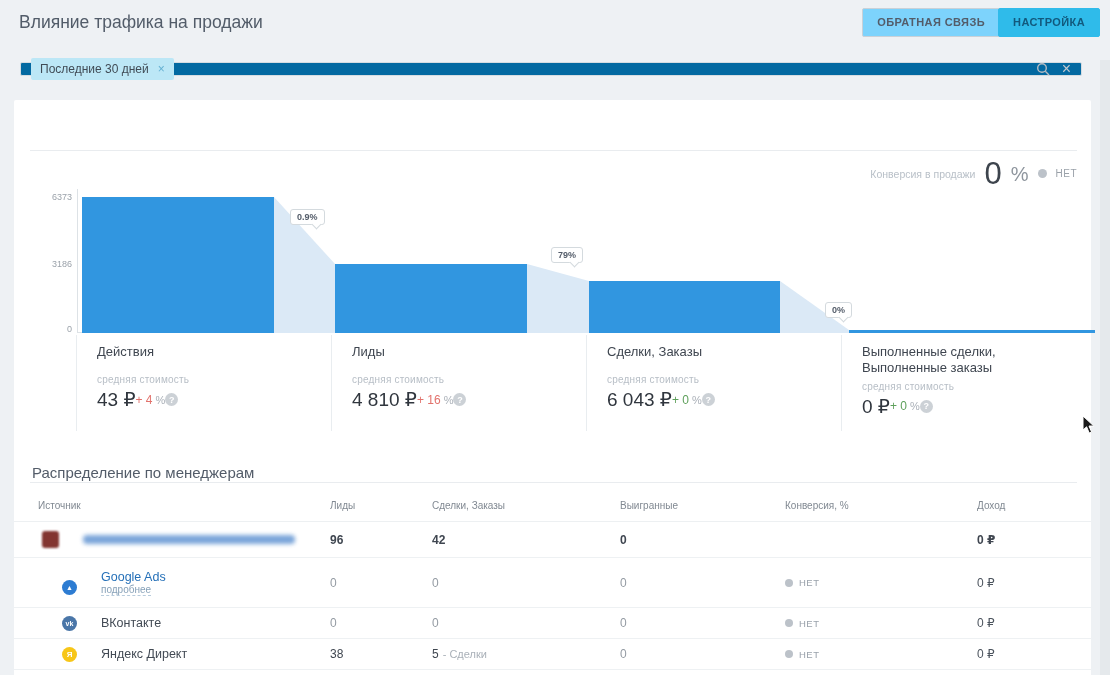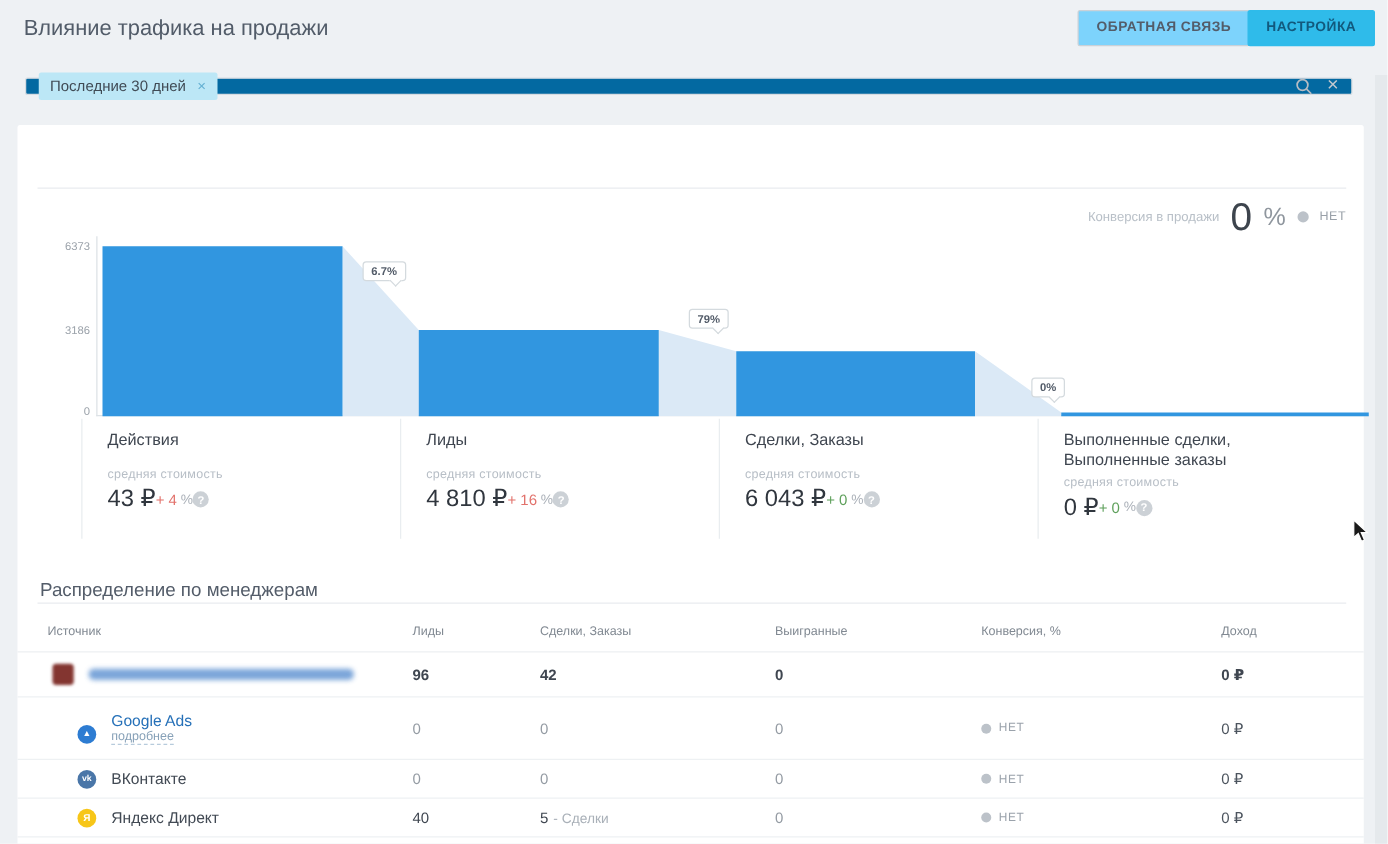--- a/index.html
+++ b/index.html
@@ -48,40 +48,40 @@
   .bar3{left:558px;top:126px;width:191px;height:52px;}
   .bar4{left:818px;top:175px;width:246px;height:3px;}
   .badge{position:absolute;background:#fff;border:1px solid #d4dade;border-radius:3px;
          font-size:9px;font-weight:700;color:#535c69;padding:2px 6px;z-index:3;}
   .badge::after{content:"";position:absolute;right:4px;bottom:-4px;width:6px;height:6px;background:#fff;
          border-right:1px solid #d4dade;border-bottom:1px solid #d4dade;transform:rotate(45deg);}
   .badge1{left:259px;top:54px;}
   .badge2{left:520px;top:92px;}
   .badge3{left:794px;top:147px;}
   
-  .stages{position:absolute;left:51px;top:235px;right:13px;display:flex;}
+  .stages{position:absolute;left:62px;top:235px;right:13px;display:flex;}
   .stage{flex:0 0 255px;box-sizing:border-box;border-left:1px solid #e9edf0;padding:9px 20px 0 20px;height:96px;}
   .stage:last-child{flex:1 1 auto;}
   .stage-name{font-size:13px;color:#3f4650;line-height:1.25;}
   .stage-cost{font-size:10px;color:#b7bec6;margin-top:14px;letter-spacing:.2px;}
   .stage-vrow{margin-top:3px;display:flex;align-items:center;}
   .stage-value{font-size:19px;color:#30363e;}
   .delta{font-size:12px;display:flex;align-items:center;gap:3px;}
   .delta .dv-red{color:#e2726c;} .delta .dv-green{color:#5ea05b;}
   .delta .du{color:#aab0b8;font-size:11px;}
   .q-icon{width:13px;height:13px;border-radius:50%;background:#ccd1d6;color:#fff;font-size:9px;font-weight:700;
           display:inline-flex;align-items:center;justify-content:center;cursor:pointer;}
   
   .table{position:absolute;left:0;top:390px;right:0;}
   .grid{display:grid;grid-template-columns:292px 102px 188px 165px 192px 1fr;align-items:center;
         padding-left:24px;box-sizing:border-box;}
   .thead{height:32px;color:#818992;font-size:10px;border-bottom:1px solid #edf0f2;}
   .trow{border-bottom:1px solid #eef1f3;}
   .r1{height:36px;} .r2{height:50px;} .r3{height:31px;} .r4{height:31px;}
-  .src-cell{display:flex;align-items:center;gap:12px;}
+  .src-cell{display:flex;align-items:center;gap:24px;}
   .indent1{padding-left:4px;} .indent2{padding-left:24px;}
   .avatar{width:17px;height:17px;border-radius:3px;background:#833530;filter:blur(1.3px);flex:0 0 17px;}
   .name-blur{width:212px;height:9px;border-radius:4px;background:#5a8fd0;opacity:.8;filter:blur(2.2px);}
   .src-icon{width:15px;height:15px;border-radius:50%;color:#fff;display:flex;align-items:center;
             justify-content:center;flex:0 0 15px;}
   .ico-google{background:#2d7cd2;font-size:7px;}
   .ico-vk{background:#4a76a8;font-size:7px;font-weight:700;}
   .ico-yandex{background:#f7c618;font-size:8px;font-weight:700;}
   .src-link{color:#2570b8;font-size:12.5px;cursor:pointer;}
   .details-link{color:#87a1b8;font-size:10px;border-bottom:1px dashed #b7cbdc;width:max-content;cursor:pointer;}
@@ -138,21 +138,21 @@
     <div class="axis-h"></div>
     <svg class="connectors" width="1077" height="178">
       <polygon points="243,42 304,109 304,178 243,178" fill="#dbe9f6"></polygon>
       <polygon points="496,109 558,126 558,178 496,178" fill="#dbe9f6"></polygon>
       <polygon points="749,126 818,175 818,178 749,178" fill="#dbe9f6"></polygon>
     </svg>
     <div class="bar bar1"></div>
     <div class="bar bar2"></div>
     <div class="bar bar3"></div>
     <div class="bar bar4"></div>
-    <div class="badge badge1">6.7%</div>
+    <div class="badge badge1">0.9%</div>
     <div class="badge badge2">79%</div>
     <div class="badge badge3">0%</div>
   </div>
 
   <div class="stages">
     <div class="stage">
       <div class="stage-name">Действия</div>
       <div class="stage-cost">средняя стоимость</div>
       <div class="stage-vrow">
         <span class="stage-value">43 ₽</span>
@@ -257,21 +257,21 @@
           <span>НЕТ</span>
         </div>
       <div class="income">0 ₽</div>
     </div>
 
     <div class="grid trow r4">
       <div class="src-cell indent2">
         <span class="src-icon ico-yandex">Я</span>
         <span class="src-plain">Яндекс Директ</span>
       </div>
-      <div class="num">40</div>
+      <div class="num">38</div>
       <div class="num"><span>5</span><span class="deal-note">- Сделки</span></div>
       <div class="num num-z">0</div>
       <div class="no-conv">
           <span class="dot"></span>
           <span>НЕТ</span>
         </div>
       <div class="income">0 ₽</div>
     </div>
   </div>
 </div>

